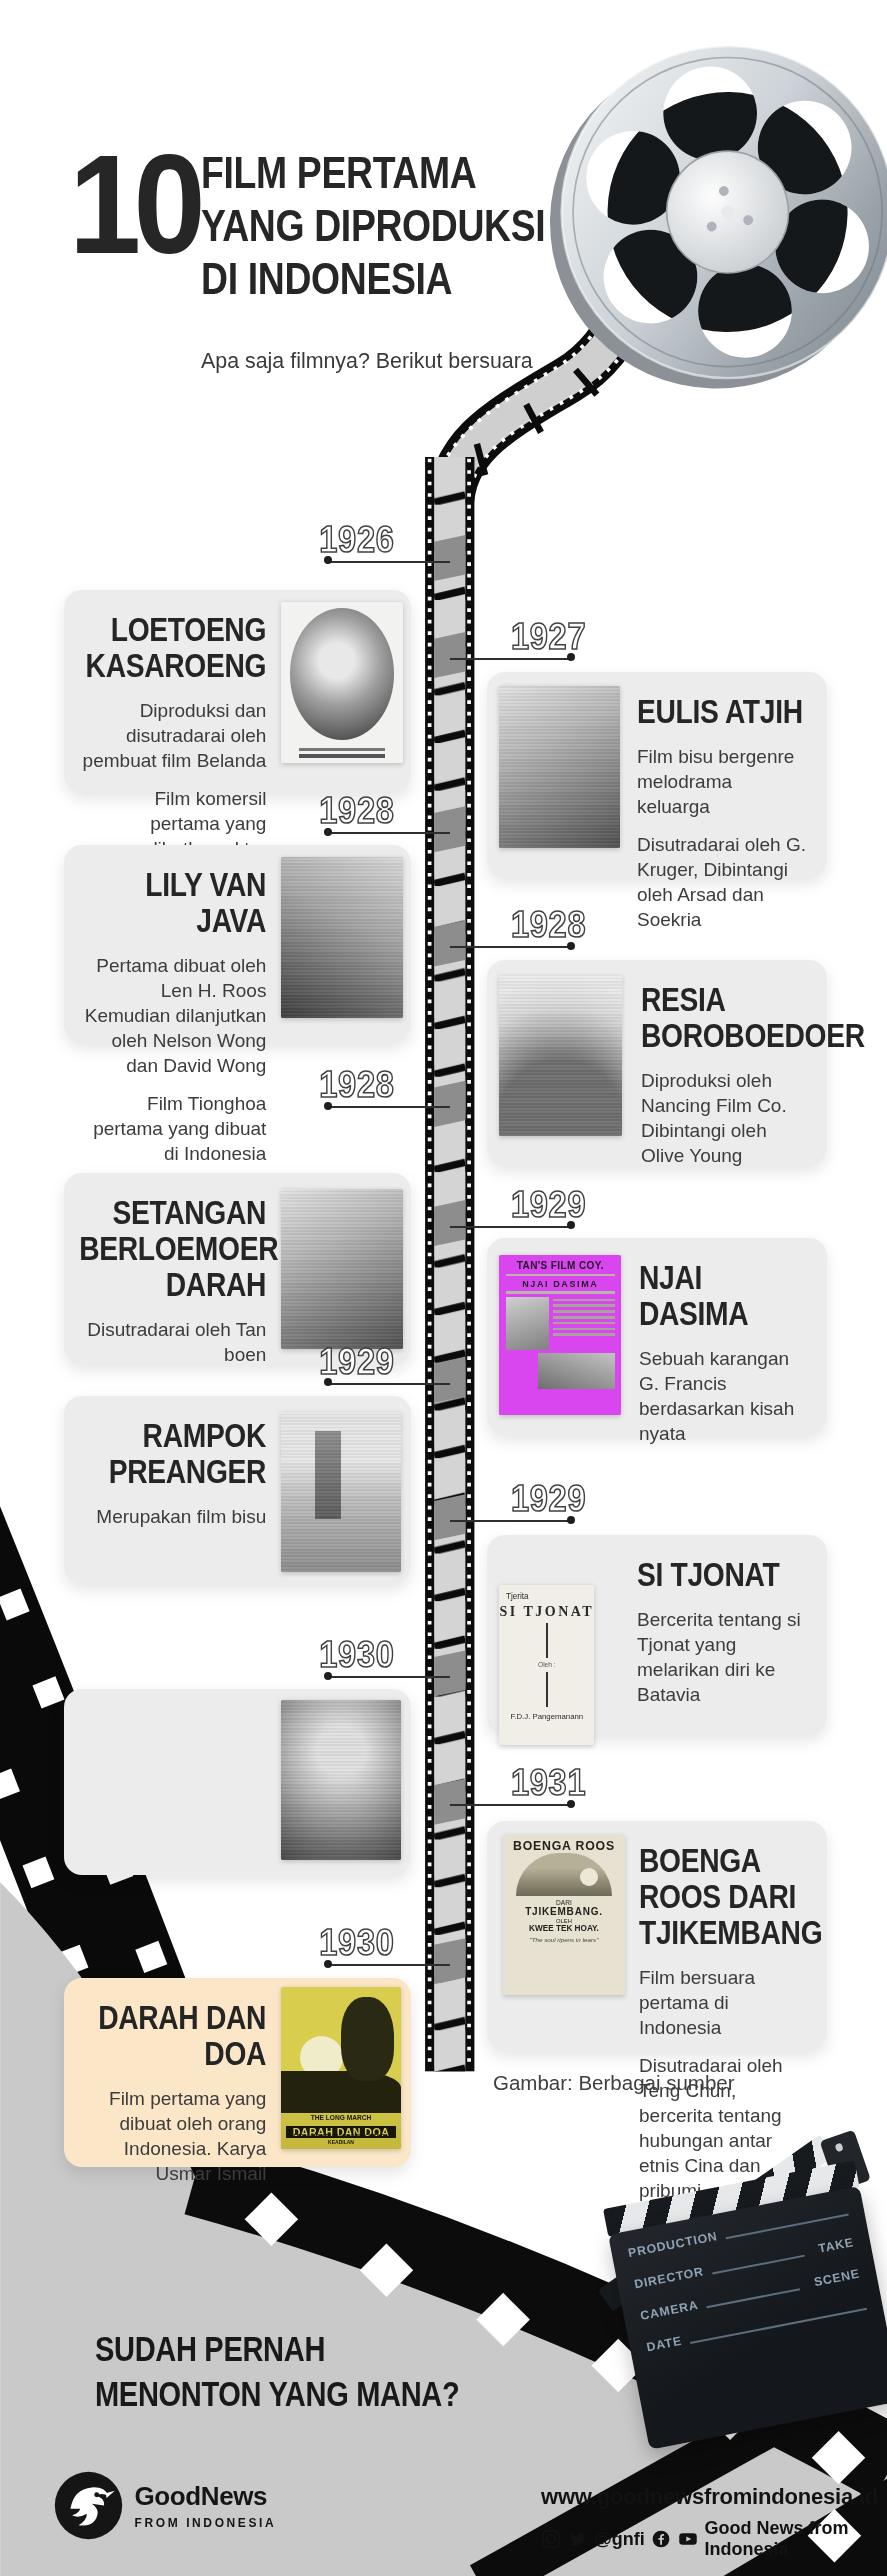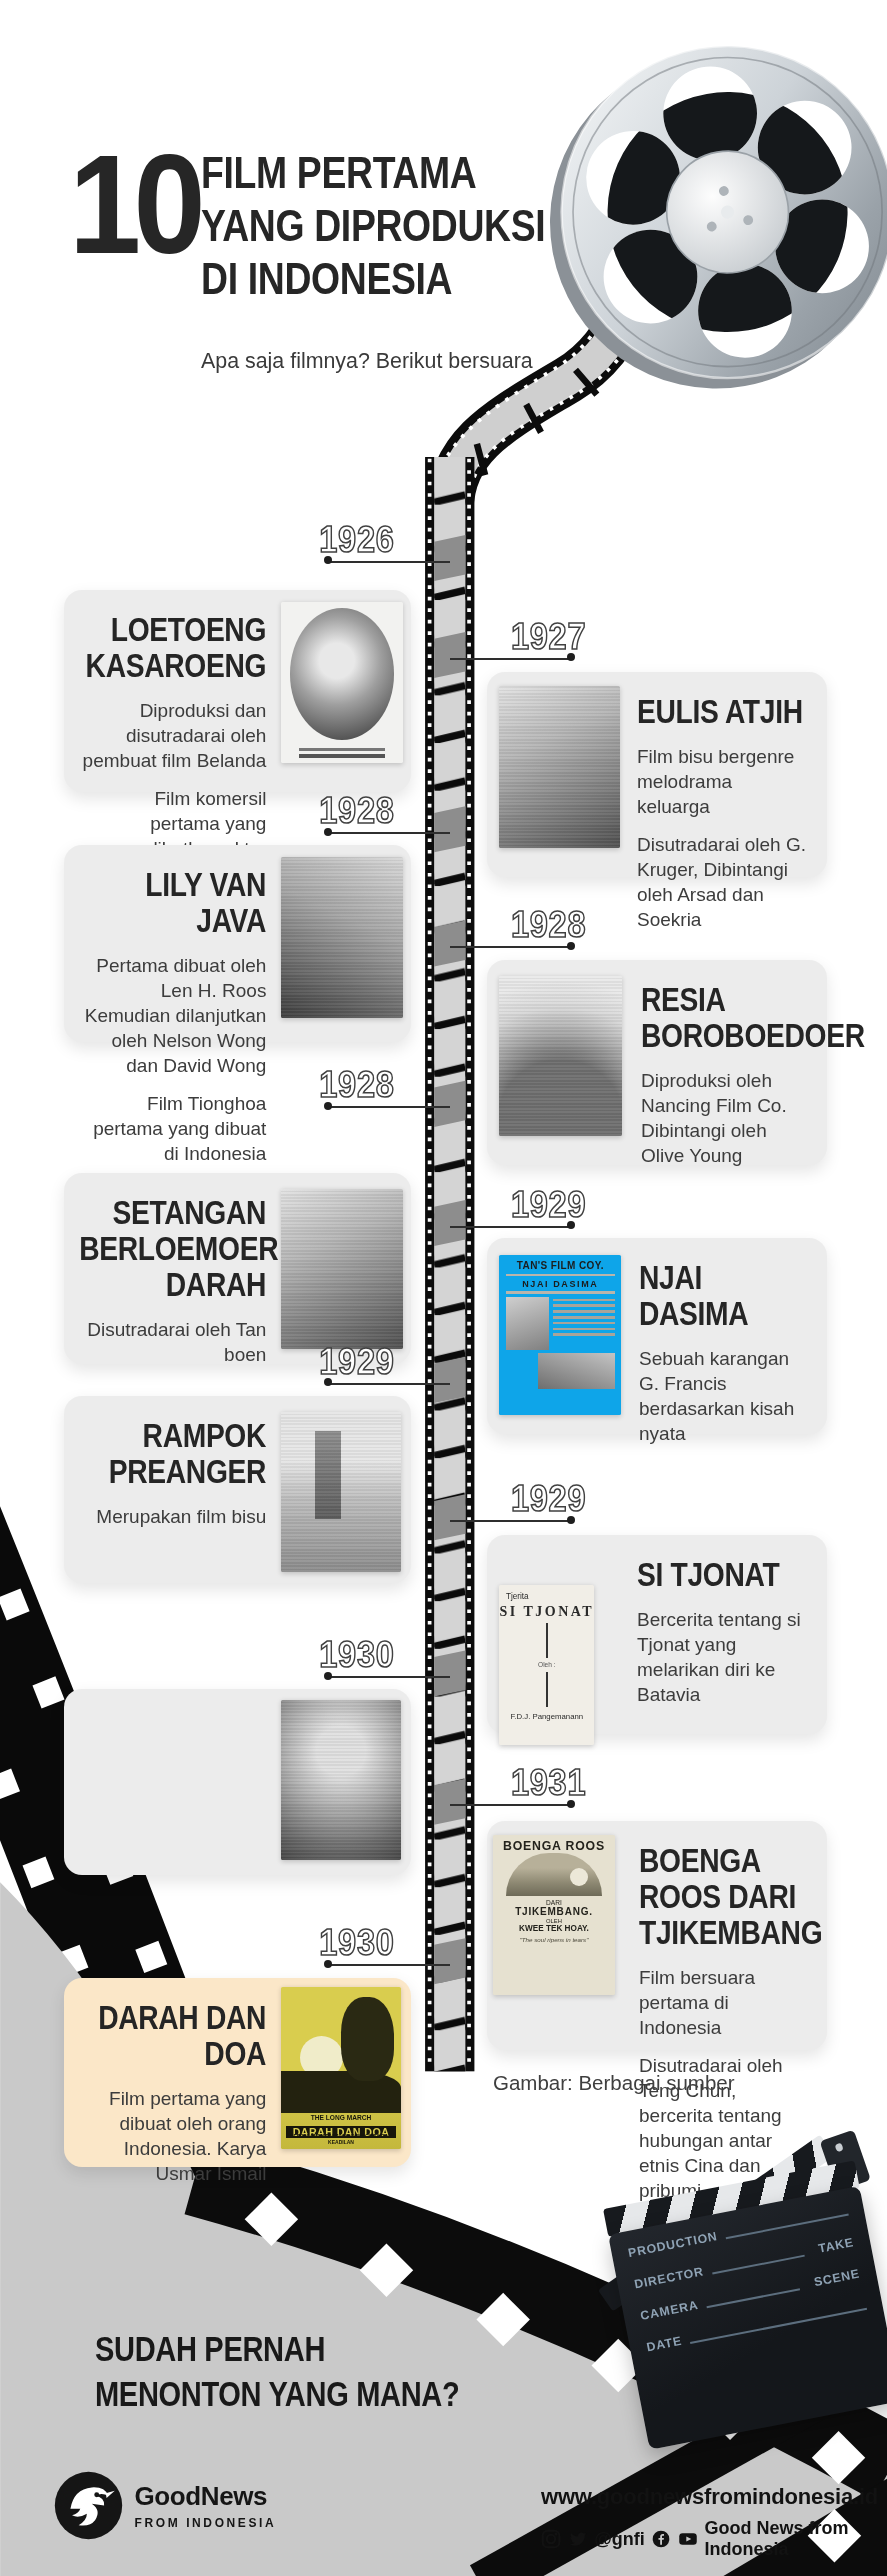--- a/index.html
+++ b/index.html
@@ -42,21 +42,21 @@
   .pv-photo-b{background:linear-gradient(205deg,#d8d8d8 0%,#a5a5a5 40%,#6f6f6f 70%,#3d3d3d 100%);}
   .pv-grain{position:absolute;inset:0;background:repeating-linear-gradient(0deg,rgba(255,255,255,.05) 0 1.6px,rgba(0,0,0,.05) 1.6px 3.3px);}
   .pv-oval-wrap{background:#f2f2f0;}
   .pv-oval{position:absolute;left:7%;top:4%;width:86%;height:82%;border-radius:50%;
     background:radial-gradient(circle at 45% 40%,#e8e8e8 0 18%,#9f9f9f 45%,#565656 80%,#2e2e2e 100%);}
   .pv-capline{position:absolute;left:15%;width:70%;height:3.3px;background:#777;}
   .pv-temple{background:radial-gradient(120% 85% at 50% 88%,#6f6f6f 0 42%,#a9a9a9 62%,#d7d7d7 80%,#e9e9e9 100%);}
   .pv-portrait{background:radial-gradient(circle at 50% 32%,#e0e0e0 0 20%,#a9a9a9 48%,#6b6b6b 78%,#454545 100%);}
   .pv-street{background:linear-gradient(180deg,#e6e6e6 0 30%,#bdbdbd 55%,#8c8c8c 100%);}
   .pv-tower{position:absolute;left:28%;top:12%;width:22%;height:55%;background:linear-gradient(180deg,#8e8e8e,#5c5c5c);}
-  .pv-news{background:#0ea5e9;color:#1c1c1c;}
+  .pv-news{background:#d946ef;color:#1c1c1c;}
   .pv-news .nh{font-size:10px;font-weight:800;text-align:center;margin-top:5px;letter-spacing:0.4px;}
   .pv-news .nbar{height:2.5px;background:#b9b5ab;margin:2.5px 6.6px;}
   .pv-news .nt{font-size:9px;font-weight:800;text-align:center;letter-spacing:1.6px;}
   .pv-news .nrow{display:flex;gap:4.1px;margin:3.3px 6.6px;}
   .pv-news .nimg{width:43px;height:53px;background:linear-gradient(160deg,#cfcfcf,#808080);}
   .pv-news .ncol{flex:1;display:flex;flex-direction:column;gap:3.3px;padding-top:1.6px;}
   .pv-news .ncol i{display:block;height:2.5px;background:#a9a49a;}
   .pv-news .nimg2{margin:1.6px 6.6px 0 39px;height:36px;background:linear-gradient(200deg,#c4c4c4,#6e6e6e);}
   .pv-book{background:#f1eee7;color:#2a2a2a;display:flex;flex-direction:column;align-items:center;}
   .pv-book .bk{align-self:flex-start;font-size:8.2px;margin:6.6px 0 3.3px 6.6px;}
@@ -354,21 +354,21 @@
       <div class="year-dot" style="top: 1672px; left: 324px;"></div>
       <div class="film-card" style="left: 64px; top: 1689px; width: 347px; height: 186px;">
         <div class="poster pv-portrait" style="left: 217px; top: 10.7px; width: 120px; height: 160px;">
           <div class="pv-grain"></div>
         </div>
       </div>
       <div class="year-label yl-right" style="left: 511px; top: 1762px;">1931</div>
       <div class="year-line" style="top: 1804px; left: 450px; width: 122px;"></div>
       <div class="year-dot" style="top: 1800px; left: 567px;"></div>
       <div class="film-card" style="left: 487px; top: 1821px; width: 340px; height: 229px;">
-        <div class="poster pv-illus" style="left: 6px; top: 14px; width: 122px; height: 160px;">
+        <div class="poster pv-illus" style="left: 16px; top: 14px; width: 122px; height: 160px;">
           <div class="it">BOENGA ROOS</div>
           <div class="arch"></div>
           <div class="id">DARI</div>
           <div class="ij">TJIKEMBANG.</div>
           <div class="io">OLEH</div>
           <div class="ia">KWEE TEK HOAY.</div>
           <div class="iq">"The soul ripens in tears"</div>
         </div>
         <div class="copy copy-right" style="left: 152px; width: 169px;">
           <h3 class="film-title cxl">BOENGA ROOS DARI TJIKEMBANG</h3>

